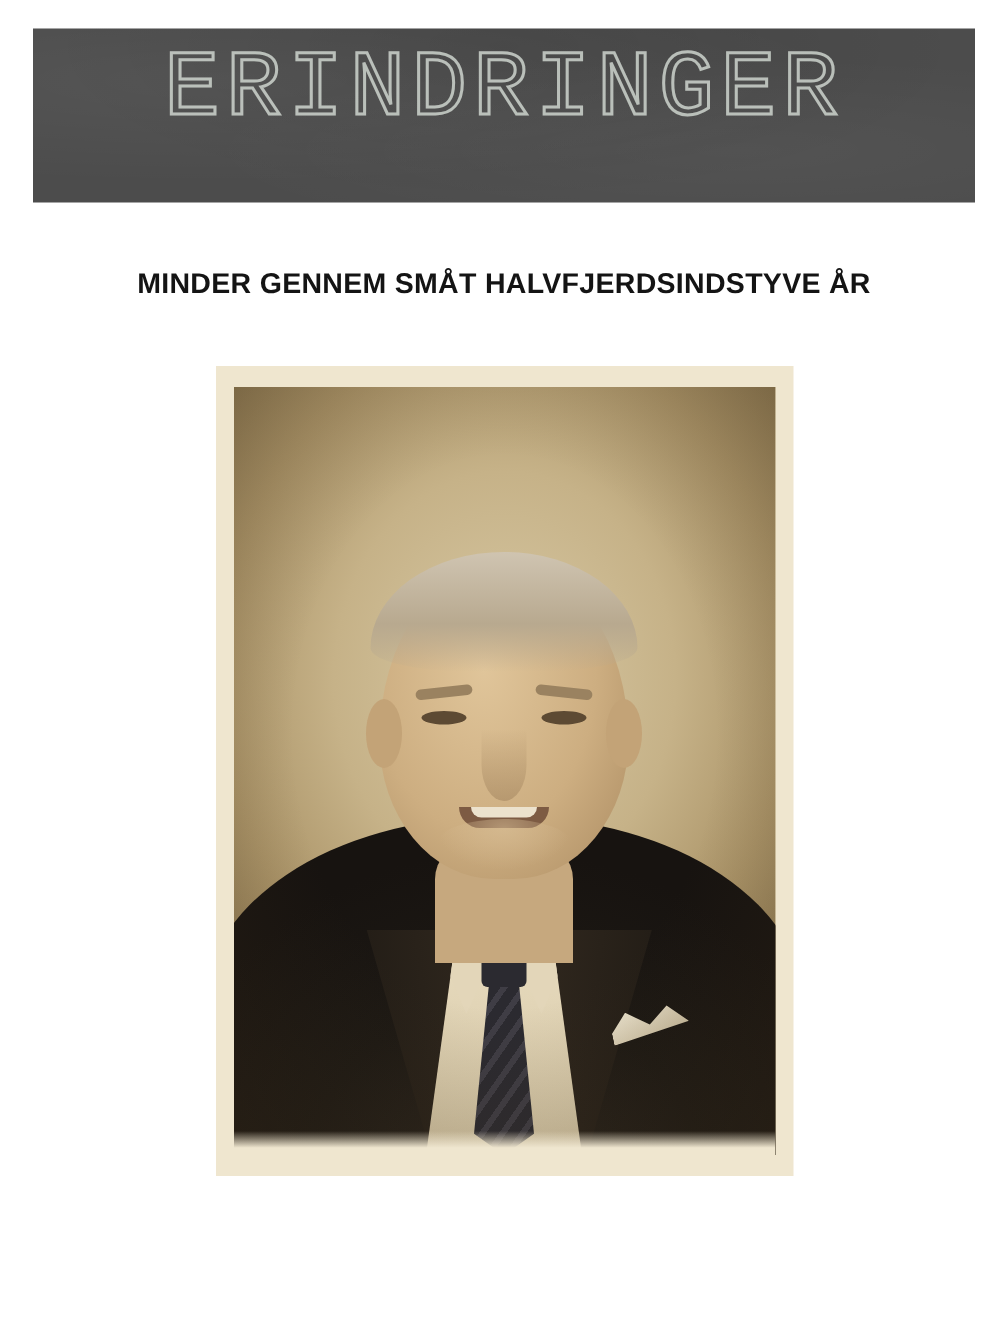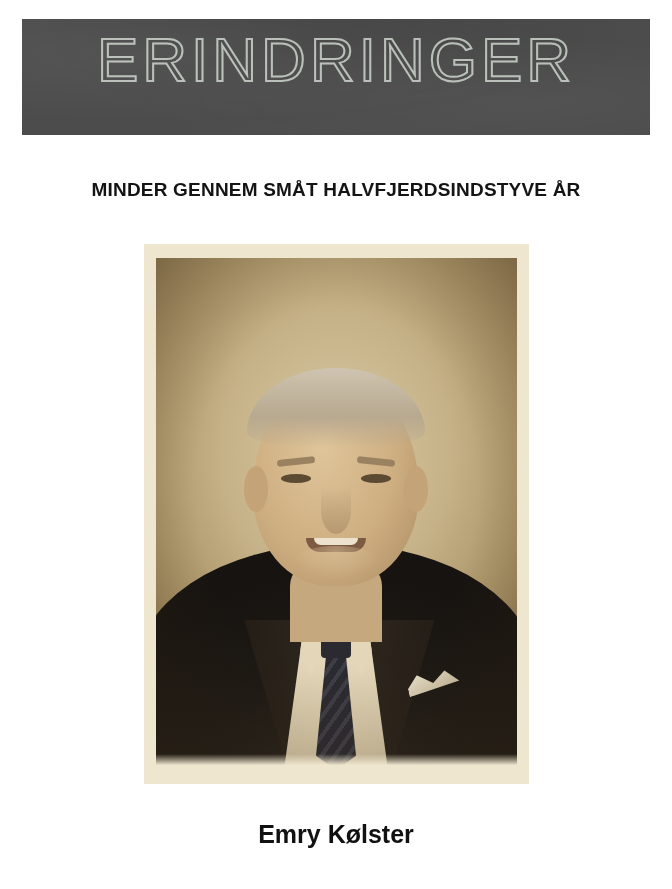--- a/index.html
+++ b/index.html
@@ -43,21 +43,21 @@
       radial-gradient(ellipse at 75% 70%, rgba(255,255,255,0.04), rgba(255,255,255,0) 55%),
       radial-gradient(ellipse at 50% 10%, rgba(0,0,0,0.10), rgba(0,0,0,0) 70%);
     pointer-events: none;
   }
   .banner-text {
     position: absolute;
     left: 0;
     right: 0;
     top: 10px;
     text-align: center;
-    font-family: Liberation Sans, sans-serif;
+    font-family: Liberation Mono, monospace;
     font-size: 62px;
     letter-spacing: 4px;
     line-height: 1;
     color: transparent;
     -webkit-text-stroke: 2px rgba(225,232,225,0.80);
     text-stroke: 2px rgba(225,232,225,0.80);
     white-space: nowrap;
     z-index: 2;
     opacity: 0.92;
   }
@@ -342,15 +342,14 @@
         <div class="mouth"></div>
         <div class="teeth"></div>
         <div class="chin"></div>
       </div>
 
       <div class="vignette"></div>
       <div class="photo-bottom-band"></div>
     </div>
   </div>
 
-  <div class="author">Emry Kølster</div>
 
 </div>
 
 </body></html>

